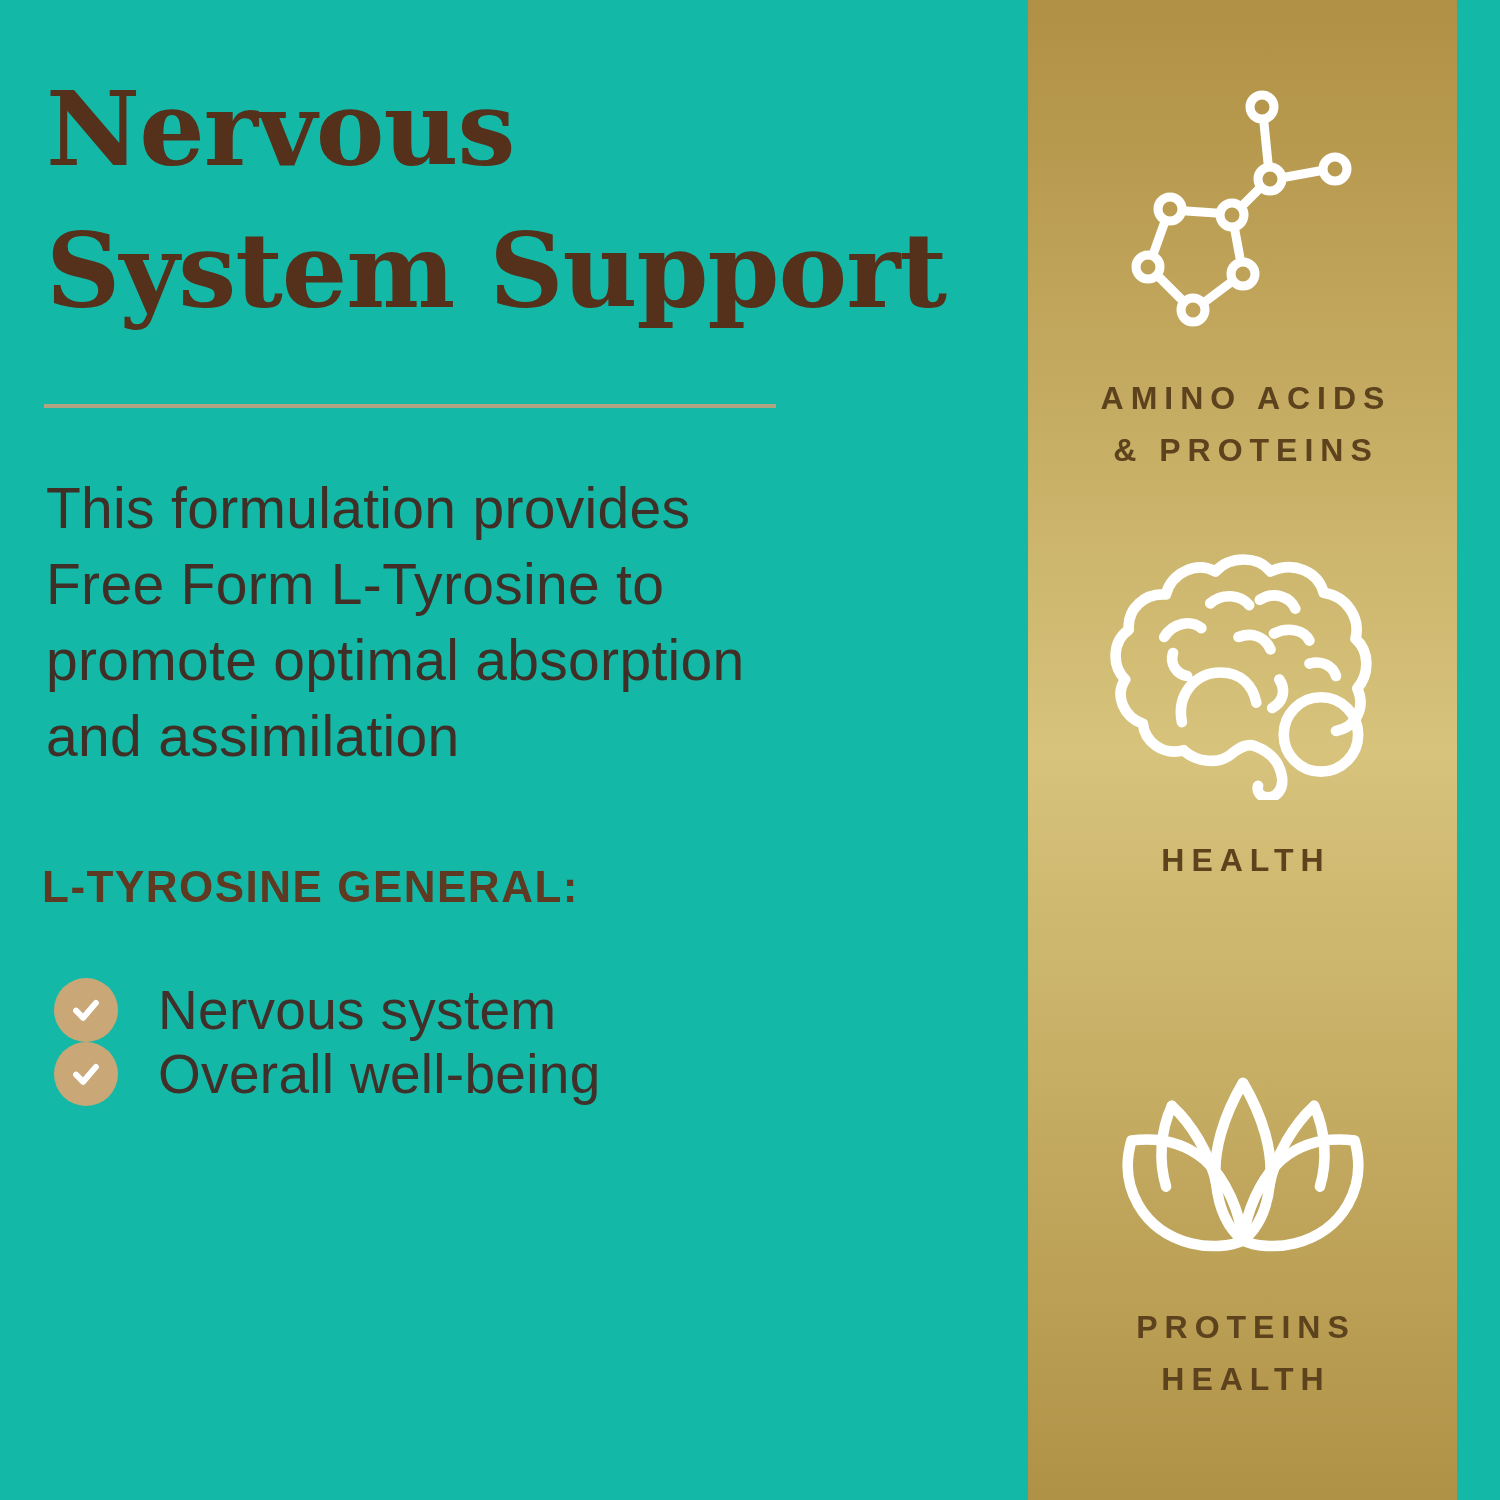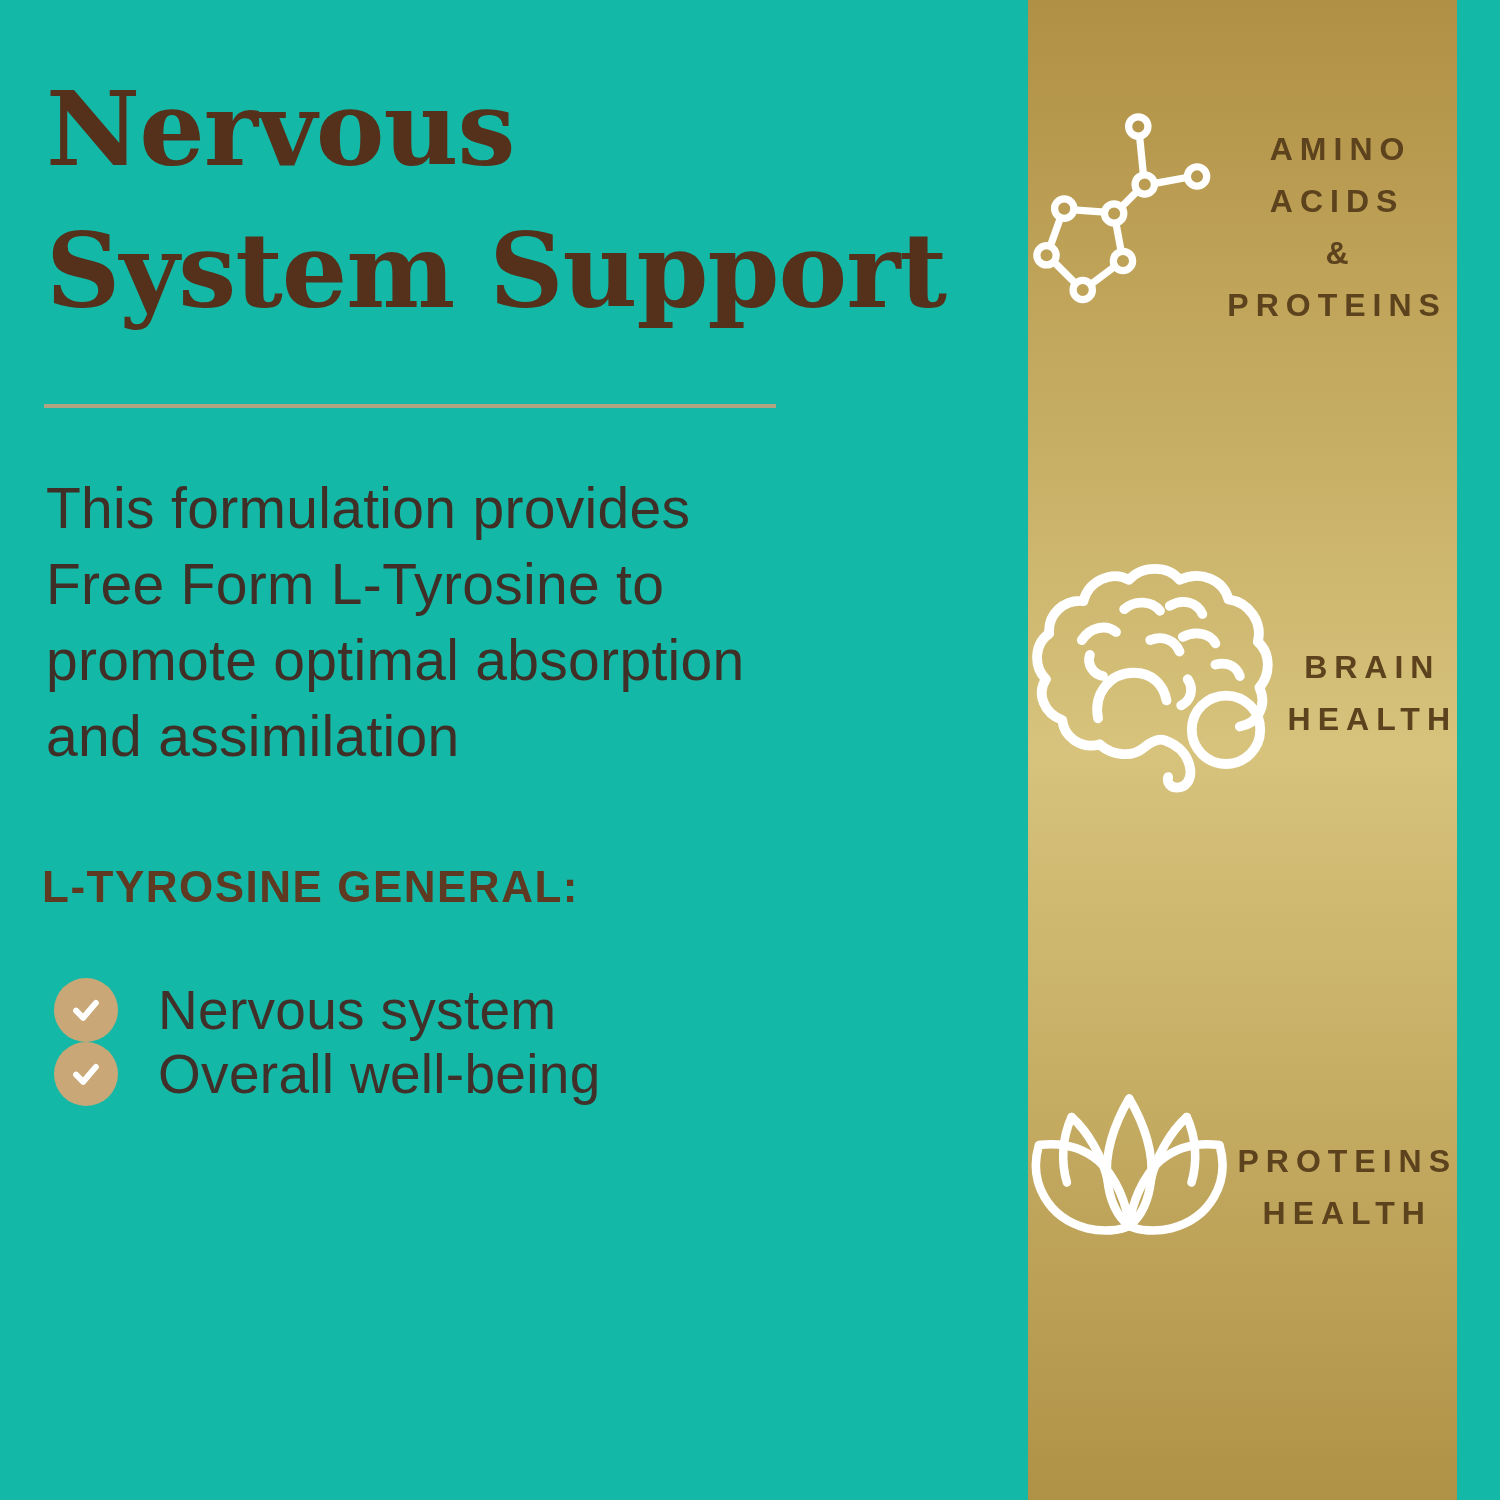--- a/index.html
+++ b/index.html
@@ -56,21 +56,21 @@
     color:#403029;
     letter-spacing:0.3px;
   }
 
   
   .band{
     position:absolute;left:1028px;top:0;
     width:429px;height:1500px;
     background:linear-gradient(to bottom,#b09044 0%,#d7c37c 50%,#b09246 100%);
   }
-  .band-section{position:absolute;left:0;width:429px;display:flex;flex-direction:row;align-items:center;}
+  .band-section{position:absolute;left:0;width:429px;display:flex;flex-direction:column;align-items:center;}
   .band-icon{display:block;}
   .band-label{
     text-align:center;
     font-size:32px;font-weight:700;
     letter-spacing:7px;
     line-height:52px;
     color:#5c421d;
     text-indent:7px; 
   }
   .sec-1{top:82px;}
@@ -162,21 +162,20 @@
         <path d="M92 140 C80 138 72 126 76 114"></path>
         <path d="M118 58 C132 46 152 48 162 60"></path>
         <path d="M174 54 C190 44 208 50 214 64"></path>
         <path d="M190 92 C206 84 224 88 230 100"></path>
         <path d="M230 126 C244 122 256 128 260 140"></path>
         <path d="M86 192 C80 162 100 136 130 136 C152 136 166 150 170 170"></path>
         <path d="M150 96 C166 90 180 96 186 110"></path>
         <path d="M196 144 C204 156 200 170 188 176"></path>
       </svg>
       <div class="band-label">
-        <div>BRAIN</div>
         <div>HEALTH</div>
       </div>
     </div>
 
     <div class="band-section sec-3">
       <svg class="icon band-icon" width="250" height="185" viewBox="0 0 260 190" stroke-width="11">
 
         <path d="M130 10 C110 44 98 82 102 114 C105 144 115 162 130 174 C145 162 155 144 158 114 C162 82 150 44 130 10 Z"></path>
 
         <path d="M56 34 C76 52 96 84 103 118"></path>

